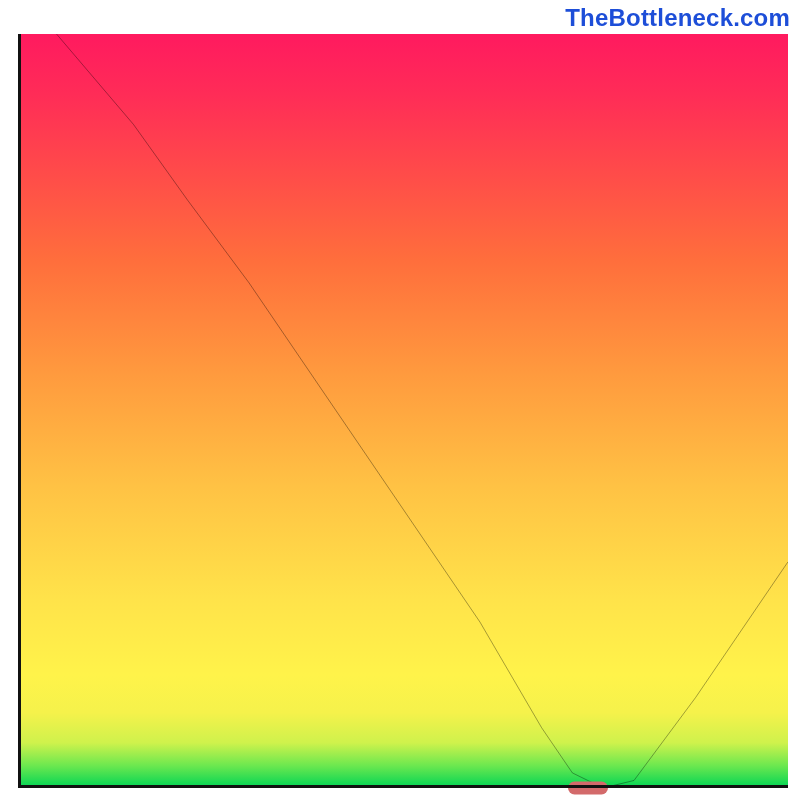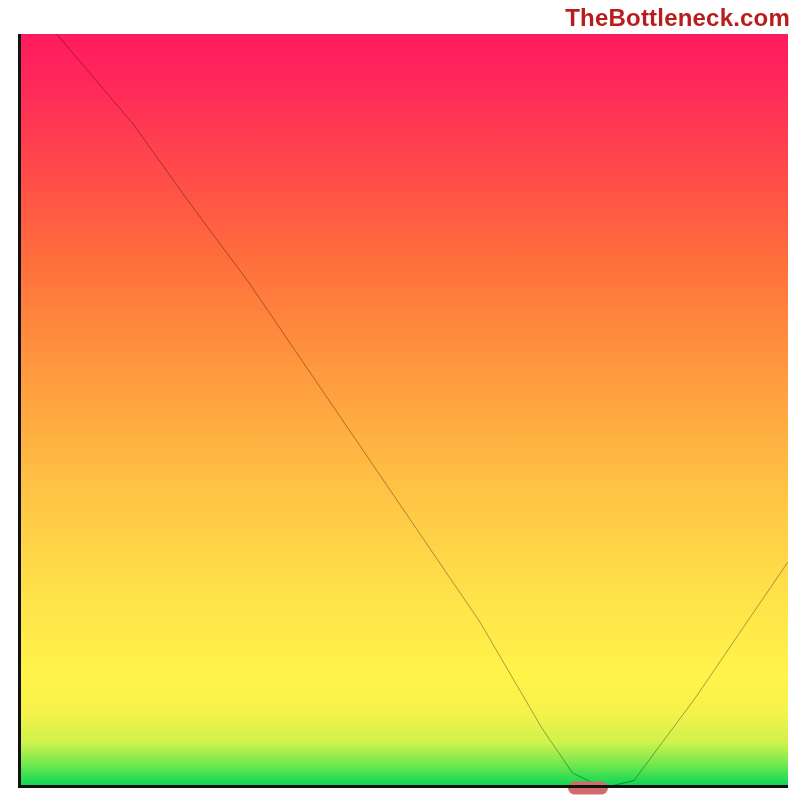--- a/index.html
+++ b/index.html
@@ -15,21 +15,21 @@
     position: relative;
     width: 800px;
     height: 800px;
   }
   .watermark {
     position: absolute;
     top: 4px;
     right: 10px;
     font-size: 24px;
     font-weight: 600;
-    color: #b91c1c;
+    color: #1d4ed8;
     letter-spacing: 0.2px;
     user-select: none;
   }
   .plot {
     position: absolute;
     left: 18px;
     top: 34px;
     width: 770px;
     height: 754px;
     box-sizing: border-box;

